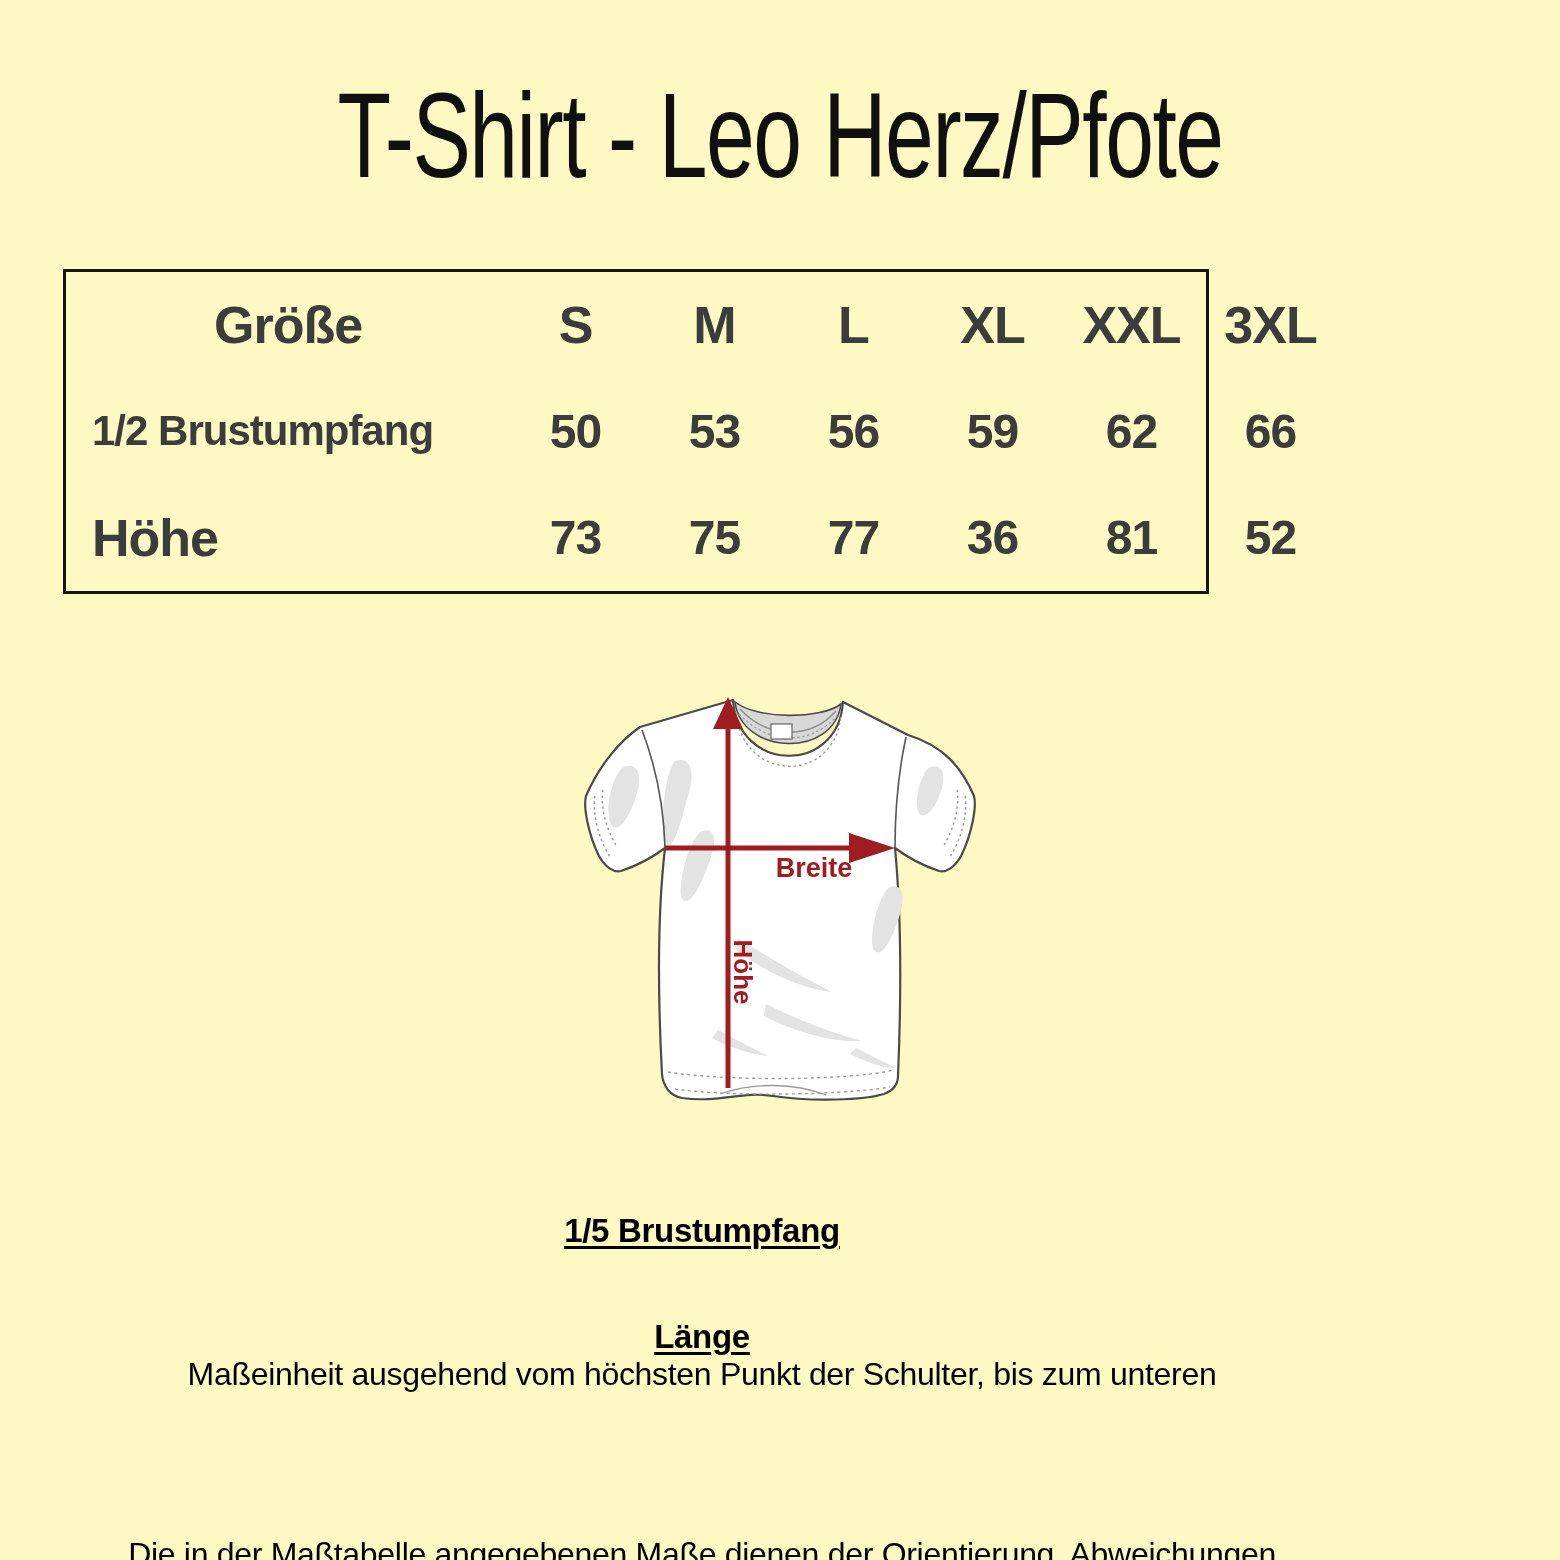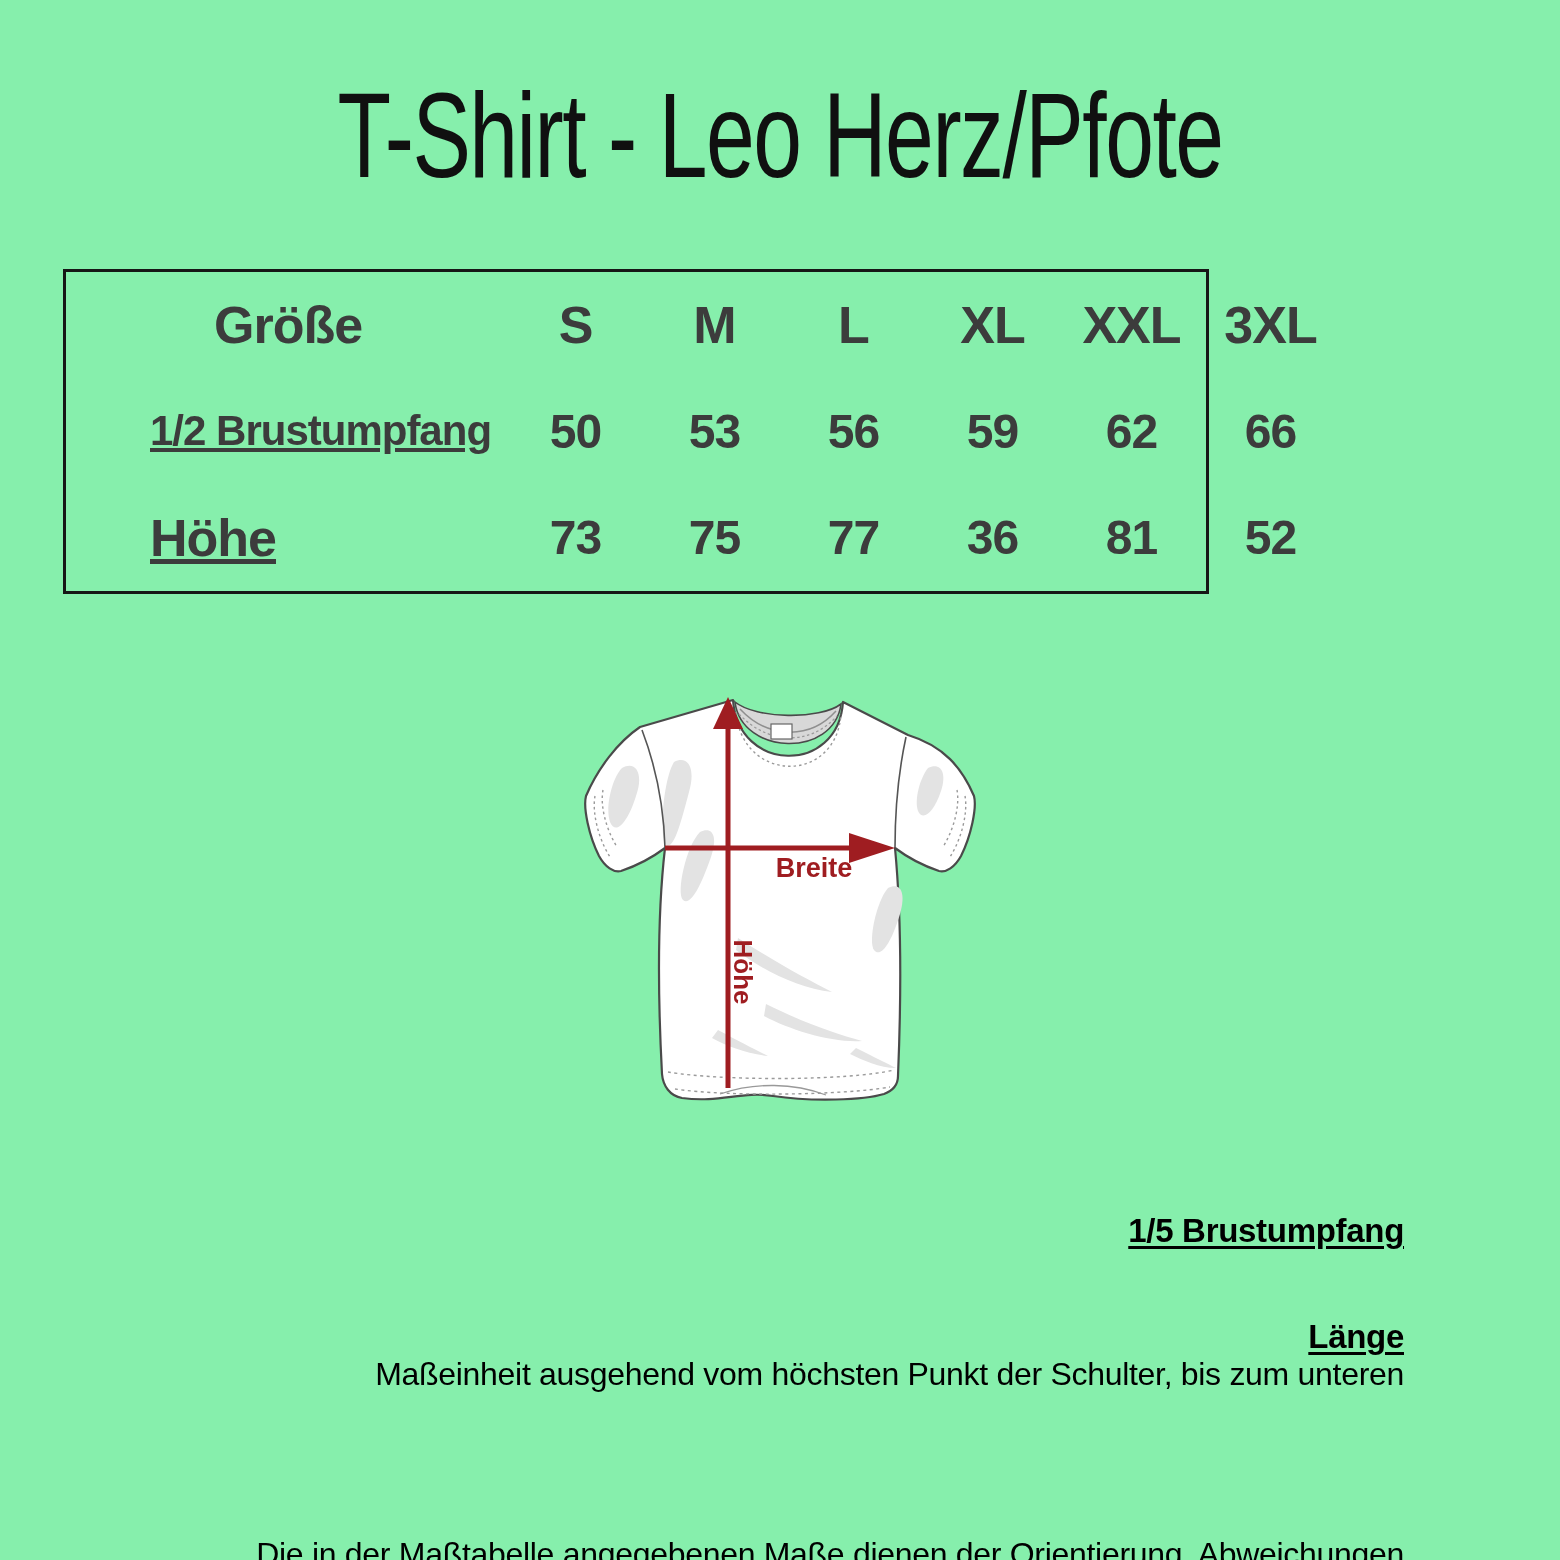--- a/index.html
+++ b/index.html
@@ -1,45 +1,45 @@
 <!DOCTYPE html>
 <html><head>
 <meta charset="utf-8">
 <style>
   html,body{margin:0;padding:0;background:#fff;}
   .page{
-    position:relative;width:1560px;height:1560px;background:#86efac;
+    position:relative;width:1560px;height:1560px;background:#fef9c3;
     font-family:"Liberation Sans",sans-serif;overflow:hidden;
   }
   
   .title{
     position:absolute;top:66px;left:0;width:1560px;margin:0;
     text-align:center;font-size:120px;font-weight:400;color:#101010;
     letter-spacing:-2px;transform:scaleX(0.73);transform-origin:center;
     white-space:nowrap;
   }
   
   .size-table{
     position:absolute;left:63px;top:269px;width:1146px;height:325px;
     box-sizing:border-box;border:3px solid #161616;
     display:grid;grid-template-columns:440px repeat(6,139px);
     grid-template-rows:1fr 1fr 1fr;align-items:center;justify-content:start;
     color:#3c3c3c;font-weight:700;letter-spacing:-1px;
   }
   .size-table .cell{white-space:nowrap;}
   .size-table .col-head{font-size:52px;text-align:center;}
   .size-table .corner{font-size:52px;text-align:left;padding-left:148px;}
-  .size-table .row-label{font-size:42px;text-align:left;padding-left:84px;text-decoration:underline;}
+  .size-table .row-label{font-size:42px;text-align:left;padding-left:26px;}
   .size-table .row-label.big{font-size:52px;}
   .size-table .num{font-size:48px;text-align:center;}
   
   .shirt{position:absolute;left:570px;top:650px;}
   
   .note{
-    position:absolute;left:0;width:1404px;text-align:right;color:#000;
+    position:absolute;left:0;width:1404px;text-align:center;color:#000;
     letter-spacing:-0.3px;
   }
   .note-heading{
     font-size:33px;font-weight:700;line-height:38px;
     text-decoration:underline;text-decoration-thickness:3px;text-underline-offset:4px;
   }
   .note-line{font-size:32px;line-height:36px;}
   .note1{top:1212px;}
   .note2{top:1318px;}
   .note3{top:1536px;}

